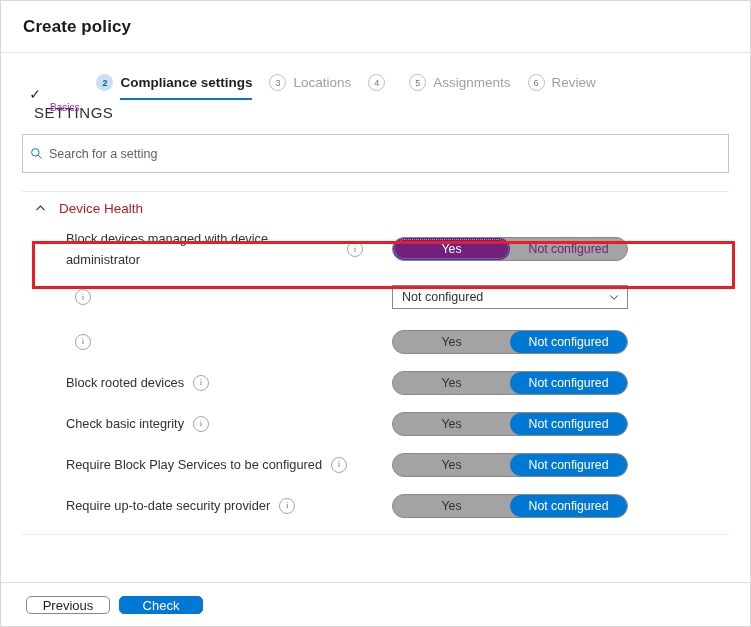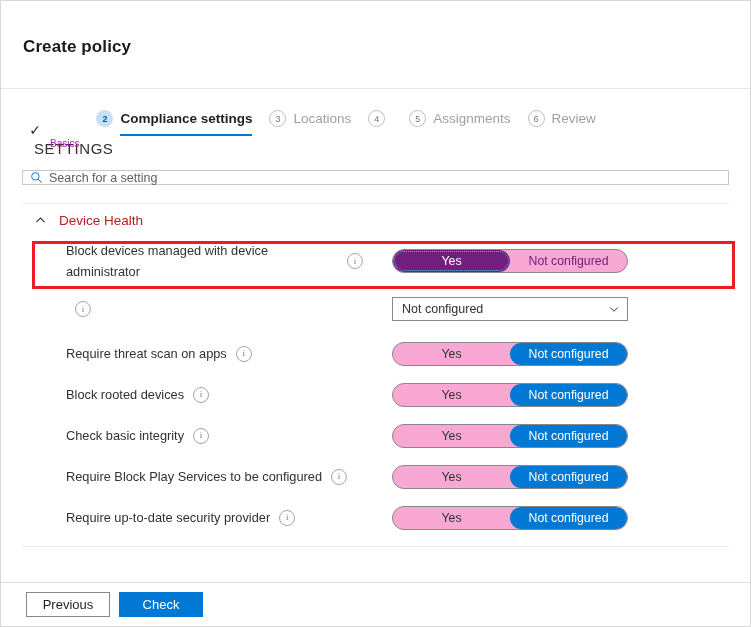--- a/index.html
+++ b/index.html
@@ -21,23 +21,23 @@
     border: 1px solid #d8d8d8;
     box-sizing: border-box;
     overflow: hidden;
   }
 
   
   .title-bar {
     height: 52px;
     border-bottom: 1px solid #e6e6e6;
     display: flex;
+    align-items: center;
     padding: 0 0 0 22px;
     box-sizing: border-box;
-    margin-top: 36px;
   }
   .title-bar .page-title {
     font-size: 17px;
     font-weight: 600;
     color: #1b1a19;
     letter-spacing: .1px;
   }
 
   
   .wizard {
@@ -110,21 +110,21 @@
     padding: 0 21px;
   }
   .settings-heading {
     font-size: 15px;
     color: #323130;
     letter-spacing: .55px;
     margin: 9px 0 13px 12px;
   }
   .search-box {
     position: relative;
-    height: 15px;
+    height: 39px;
     border: 1px solid #c8c6c4;
     background: #fff;
     display: flex;
     align-items: center;
     padding-left: 7px;
     box-sizing: border-box;
   }
   .search-box .magnifier {
     width: 13px;
     height: 13px;
@@ -216,21 +216,21 @@
   }
 
   
   .pill {
     width: 236px;
     height: 24px;
     border: 1px solid #8a8886;
     border-radius: 13px;
     display: flex;
     box-sizing: border-box;
-    background: #f9a8d4;
+    background: #a3a3a3;
     overflow: hidden;
     position: relative;
   }
   .pill .seg {
     flex: 1;
     display: flex;
     align-items: center;
     justify-content: center;
     font-size: 12.3px;
     color: #323130;
@@ -315,25 +315,25 @@
     bottom: 0;
     height: 44px;
     border-top: 1px solid #e1dfdd;
     background: #fff;
     display: flex;
     align-items: center;
     padding-left: 25px;
     box-sizing: border-box;
   }
   .btn {
-    height: 25px;
+    height: 18px;
     min-width: 84px;
     font-family: "Liberation Sans", sans-serif;
     font-size: 13px;
-    border-radius: 0;
+    border-radius: 5px;
     cursor: pointer;
     box-sizing: border-box;
   }
   .btn.secondary {
     background: #ffffff;
     border: 1px solid #8a8886;
     color: #201f1e;
     margin-right: 9px;
   }
   .btn.primary {
@@ -436,21 +436,20 @@
               <svg width="12" height="12" viewBox="0 0 16 16">
                 <polyline points="3,6 8,11 13,6" fill="none" stroke="#323130" stroke-width="1.3"></polyline>
               </svg>
             </span>
           </div>
         </div>
       </div>
 
       <div class="row">
         <div class="label-wrap">
-          <span class="label">Require threat scan on apps</span>
           <span class="info-icon">i</span>
         </div>
         <div class="control-wrap">
           <div class="pill">
             <span class="seg">Yes</span>
             <span class="seg on">Not configured</span>
           </div>
         </div>
       </div>
 

